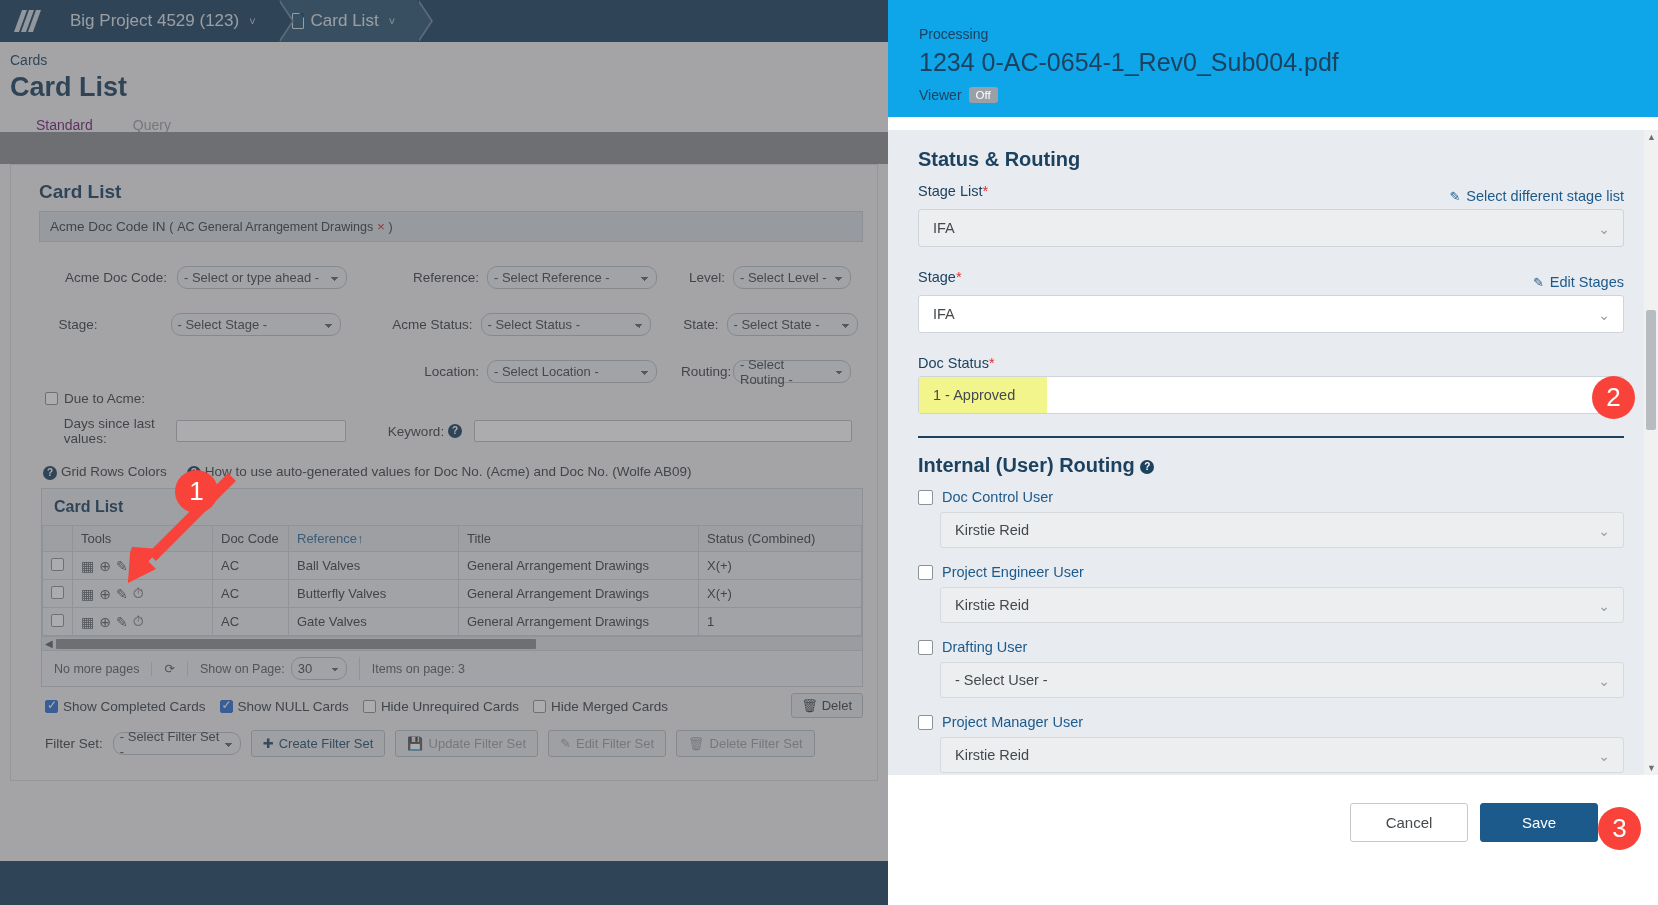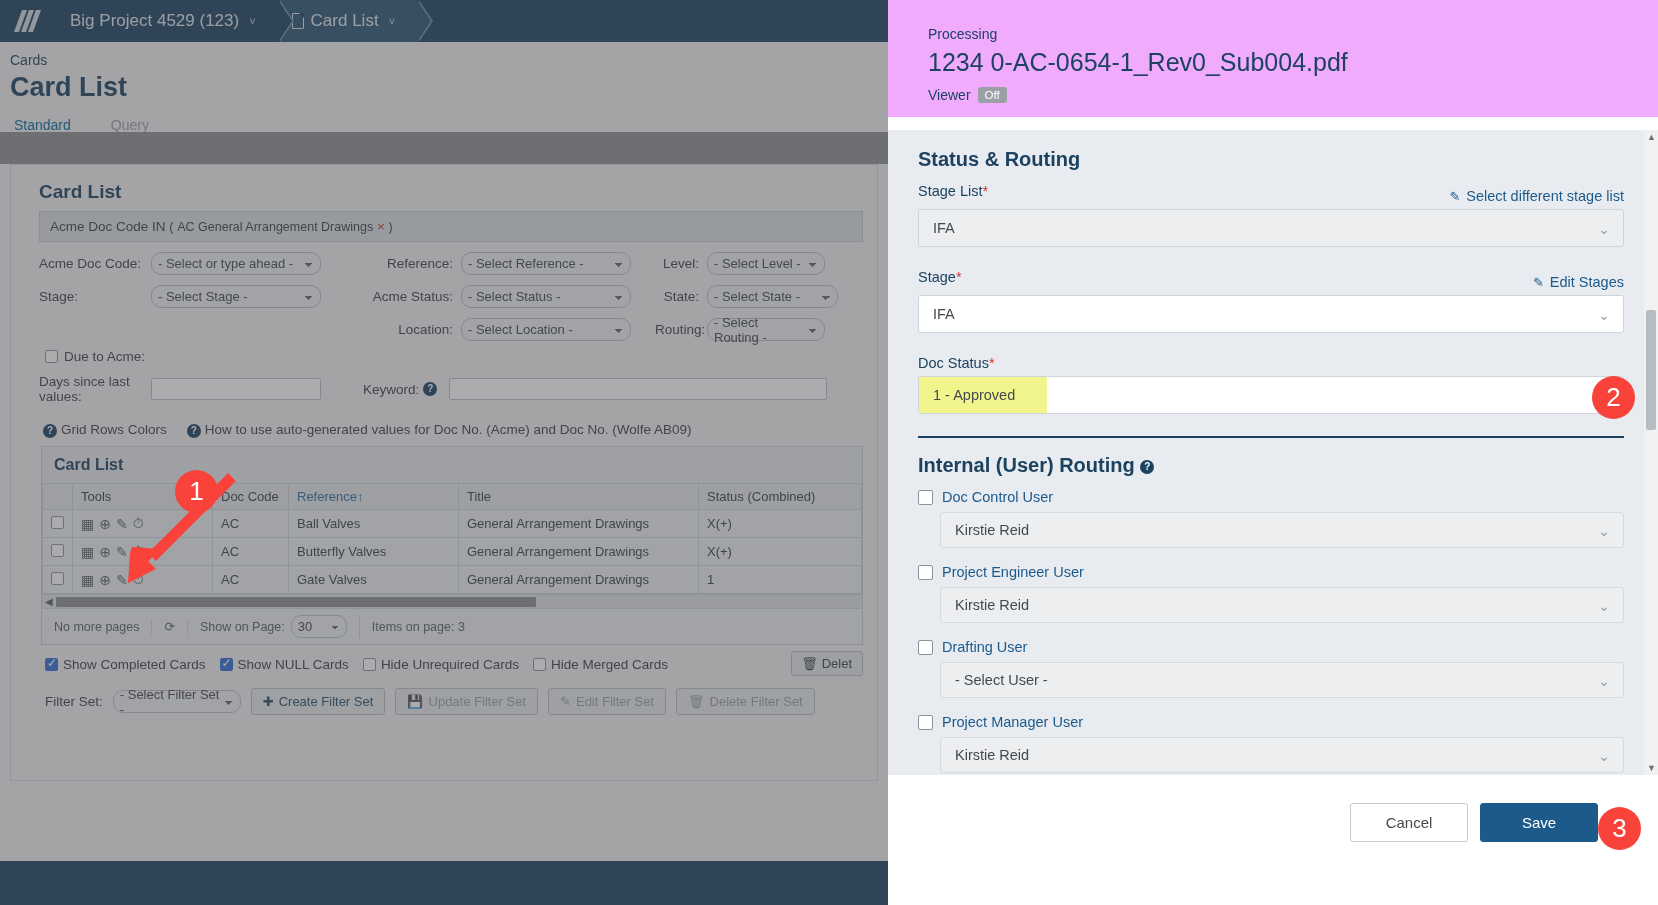--- a/index.html
+++ b/index.html
@@ -74,39 +74,39 @@
 
   
   .pagehdr {
     position:absolute; left:0; top:42px; width:888px; height:90px;
     background:#f0f1f3;
   }
   .crumb-small { position:absolute; left:10px; top:10px; font-size:14px; color:#1c4260; }
   .pagetitle { position:absolute; left:10px; top:30px; font-size:27px; color:#1c4260; font-weight:700;}
   .tabs { position:absolute; left:6px; top:72px; display:flex; gap:24px; }
   .tab { font-size:14px; color:#9aa0a6; padding:3px 8px 8px 8px; }
-  .tab.active { color:#0369a1; border-bottom:3px solid #2f6f9f; }
+  .tab.active { color:#701a75; border-bottom:3px solid #2f6f9f;margin-left:22px; }
 
   
   .greyband { position:absolute; left:0; top:132px; width:888px; height:32px; background:#8e9194;}
   .panelwrap {
     position:absolute; left:10px; top:164px; width:868px; height:617px;
     background:#f0f1f3; border:1px solid #d6d8db;
   }
 
   .sect-title { font-size:19px; color:#1c4260; font-weight:700; margin:16px 0 8px 28px;}
   .filterbar {
     margin:0 14px 0 28px; background:#d9dee4; border:1px solid #c6ccd3;
     padding:7px 10px; font-size:13.5px; color:#3c4246;
   }
   .filterbar .pill { color:#3c4246; }
   .filterbar .sub { font-size:12.5px; }
   .xmark { color:#c0392b; }
 
-  .frow { display:flex; align-items:center; margin:10px 0 0 28px; font-size:13.5px; color:#3c4246;}
+  .frow { display:flex; align-items:center; margin:24px 0 0 28px; font-size:13.5px; color:#3c4246;justify-content:center;}
   .lbl { color:#3c4246; }
   select.fake, .fakesel {
     font-family:"Liberation Sans", sans-serif; font-size:13px; color:#44494d;
     background:#eceef0; border:1px solid #b9bfc5; border-radius:10px;
     height:23px; padding:0 20px 0 6px; appearance:none;
     background-image: linear-gradient(45deg,transparent 50%,#666 50%),linear-gradient(135deg,#666 50%,transparent 50%);
     background-position: calc(100% - 11px) 10px, calc(100% - 7px) 10px;
     background-size: 4px 4px, 4px 4px; background-repeat:no-repeat;
     display:flex; align-items:center;
   }
@@ -160,21 +160,21 @@
     position:absolute; border-radius:50%; background:#f9423a; color:#fff;
     display:flex; align-items:center; justify-content:center;
     font-size:26px; font-family:"Liberation Sans", sans-serif; z-index:80;
   }
 
   
   #panel {
     position:absolute; left:888px; top:0; width:770px; height:905px;
     background:#fff; z-index:50;
   }
-  .phdr { padding:26px 32px 14px 40px; background:#f0abfc;}
+  .phdr { padding:26px 32px 14px 31px; background:#0ea5e9;}
   .phdr .small { font-size:14px; color:#1c4260; }
   .phdr .fname { font-size:25px; color:#1c4260; margin-top:6px; }
   .phdr .viewer { margin-top:10px; font-size:14px; color:#1c4260; display:flex; align-items:center; gap:7px;}
   .offpill { background:#9aa0a6; color:#fff; font-size:11.5px; padding:2px 7px; border-radius:3px; }
 
   .pbody {
     position:absolute; left:0; top:130px; width:770px; height:645px;
     background:#e8ebef; overflow:hidden; padding:18px 34px 0 30px;
   }
   .h2 { font-size:20px; color:#1c4260; font-weight:700; margin:0 0 12px 0;}

